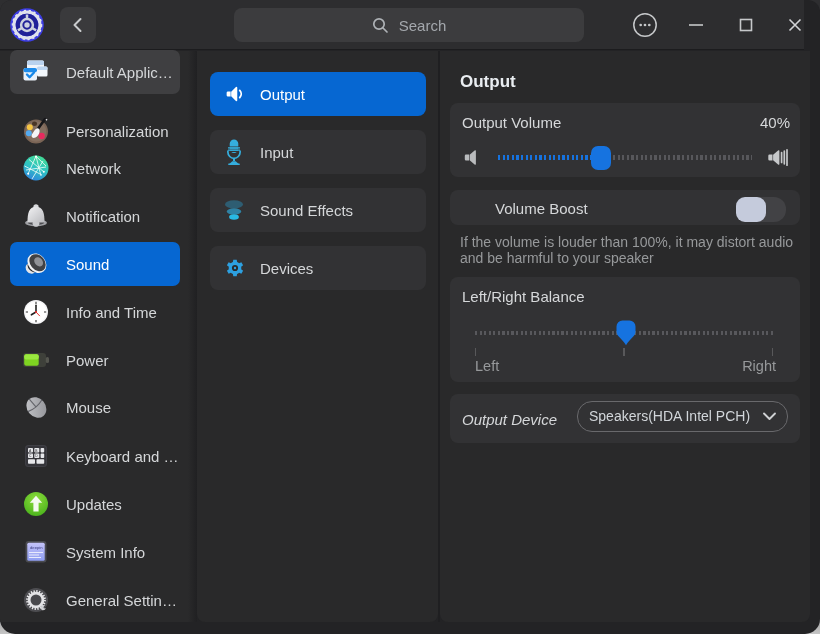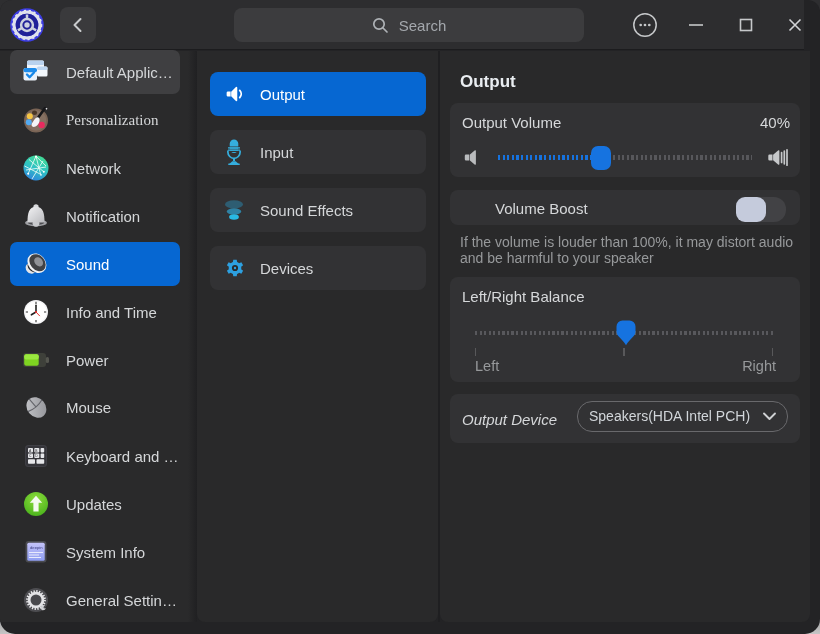--- a/index.html
+++ b/index.html
@@ -80,21 +80,21 @@
         <rect x="5" y="2.5" width="17" height="13" rx="1.5" fill="#f0f5fb"></rect>
         <rect x="5" y="2.5" width="17" height="4.5" rx="1.5" fill="#b9d2ee"></rect>
         <rect x="15" y="8.5" width="10.5" height="10" rx="1.5" fill="#f3f7fc"></rect>
         <rect x="15" y="8.5" width="10.5" height="3.6" rx="1.5" fill="#bdd6f1"></rect>
         <rect x="1.5" y="10" width="13.5" height="12.5" rx="2" fill="#e9f1fa"></rect>
         <rect x="1.5" y="10" width="13.5" height="4.2" rx="2" fill="#1e8ceb"></rect>
         <path d="M5 16.5 L7.6 19.2 L12 14.5" fill="none" stroke="#1787e8" stroke-width="2.4" stroke-linecap="round" stroke-linejoin="round"></path>
       </svg>
       <span class="lb">Default Applic…</span>
     </div>
-    <div class="sitem" style="top:47px;font-family:Liberation Serif, serif;">
+    <div class="sitem" style="top:58px;">
       <svg class="ic" viewBox="0 0 28 28">
         <circle cx="14" cy="14.5" r="12" fill="#7a6455"></circle>
         <circle cx="14" cy="14.5" r="10.2" fill="#857061"></circle>
         <ellipse cx="12.5" cy="6.8" rx="2.6" ry="2.2" fill="#4a3626"></ellipse>
         <circle cx="7.8" cy="10.3" r="3" fill="#f6c544"></circle>
         <circle cx="6.8" cy="16.3" r="3" fill="#53aaf0"></circle>
         <circle cx="19.6" cy="19" r="3.2" fill="#e82a5e"></circle>
         <path d="M23 2 L15.5 12.5" stroke="#17171a" stroke-width="2.6" stroke-linecap="round"></path>
         <path d="M24 2.2 l1 1" stroke="#e8e8ea" stroke-width="1.4"></path>
         <path d="M16.5 11.5 C19 13.5 17 19 13.5 20.5 C10 22 8.5 19 10.5 16.5 C12 14.5 14 10 16.5 11.5 Z" fill="#f4f4f6"></path>

